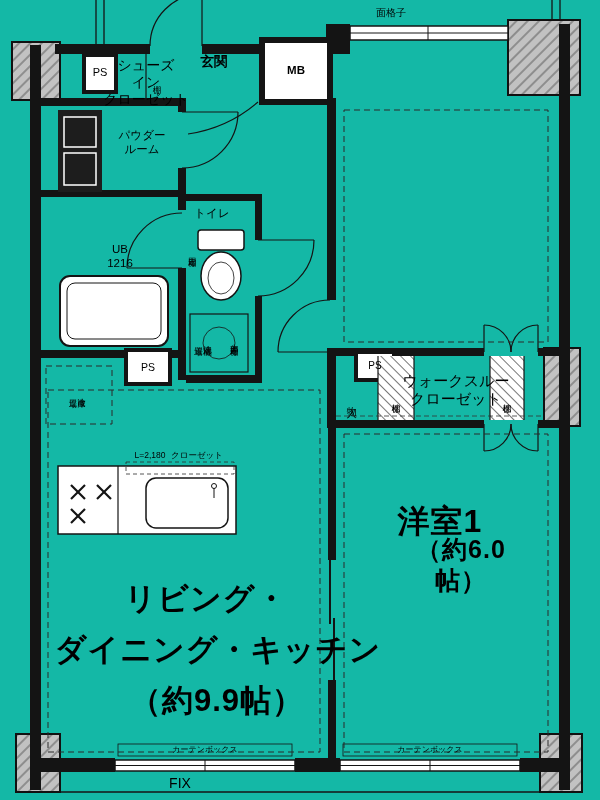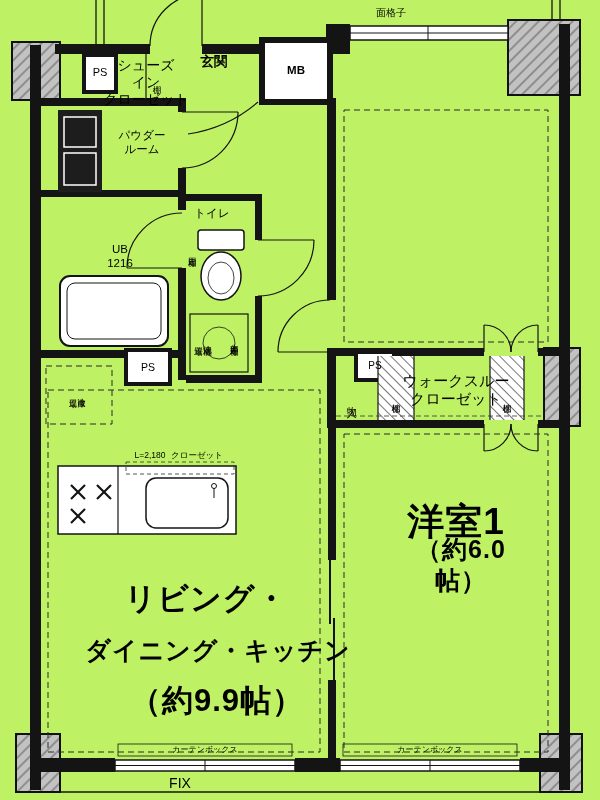--- a/index.html
+++ b/index.html
@@ -1,17 +1,17 @@
 <!DOCTYPE html>
 <html><head>
 <meta charset="utf-8">
 <style>
   html,body{margin:0;padding:0;background:#fff;}
   #stage{
-    position:relative;width:600px;height:800px;background:#bef264;overflow:hidden;
+    position:relative;width:600px;height:800px;background:#14b8a6;overflow:hidden;
     font-family:"Liberation Sans",sans-serif;color:#000;
   }
   #plan-svg{position:absolute;left:0;top:0;width:600px;height:800px;}
   .lbl{
     position:absolute;transform:translate(-50%,-50%);
     white-space:pre-line;text-align:center;line-height:1.22;color:#000;
     pointer-events:none;
   }
   .v{writing-mode:vertical-rl;text-orientation:upright;letter-spacing:1px;line-height:1.05;}
   .big{font-weight:600;letter-spacing:1px;}
@@ -203,27 +203,27 @@
 置場</div>
 
 
   <div class="lbl" style="left:375px;top:366px;font-size:10px">PS</div>
   <div class="lbl v" style="left:351px;top:400px;font-size:10px">物入</div>
   <div class="lbl v" style="left:396px;top:398px;font-size:8.5px">枕棚</div>
   <div class="lbl" style="left:456px;top:390px;font-size:15px">ウォークスルー
 クローゼット</div>
   <div class="lbl v" style="left:507px;top:398px;font-size:8.5px">枕棚</div>
 
-  <div class="lbl big" style="left:456px;top:522px;font-size:37px">洋室1</div>
+  <div class="lbl big" style="left:440px;top:522px;font-size:32px">洋室1</div>
   <div class="lbl big" style="left:461px;top:564px;font-size:25px">（約6.0帖）</div>
 
   <div class="lbl" style="left:150px;top:455px;font-size:8.5px">L=2,180</div>
   <div class="lbl" style="left:197px;top:455px;font-size:8.5px">クローゼット</div>
 
   <div class="lbl big" style="left:206px;top:599px;font-size:31px">リビング・</div>
-  <div class="lbl big" style="left:218px;top:650px;font-size:25px">ダイニング・キッチン</div>
+  <div class="lbl big" style="left:218px;top:650px;font-size:31px">ダイニング・キッチン</div>
   <div class="lbl big" style="left:217px;top:701px;font-size:31px">（約9.9帖）</div>
 
   <div class="lbl" style="left:205px;top:750px;font-size:8px">カーテンボックス</div>
   <div class="lbl" style="left:430px;top:750px;font-size:8px">カーテンボックス</div>
   <div class="lbl" style="left:180px;top:784px;font-size:14px">FIX</div>
 
 </div>
 
 </body></html>

